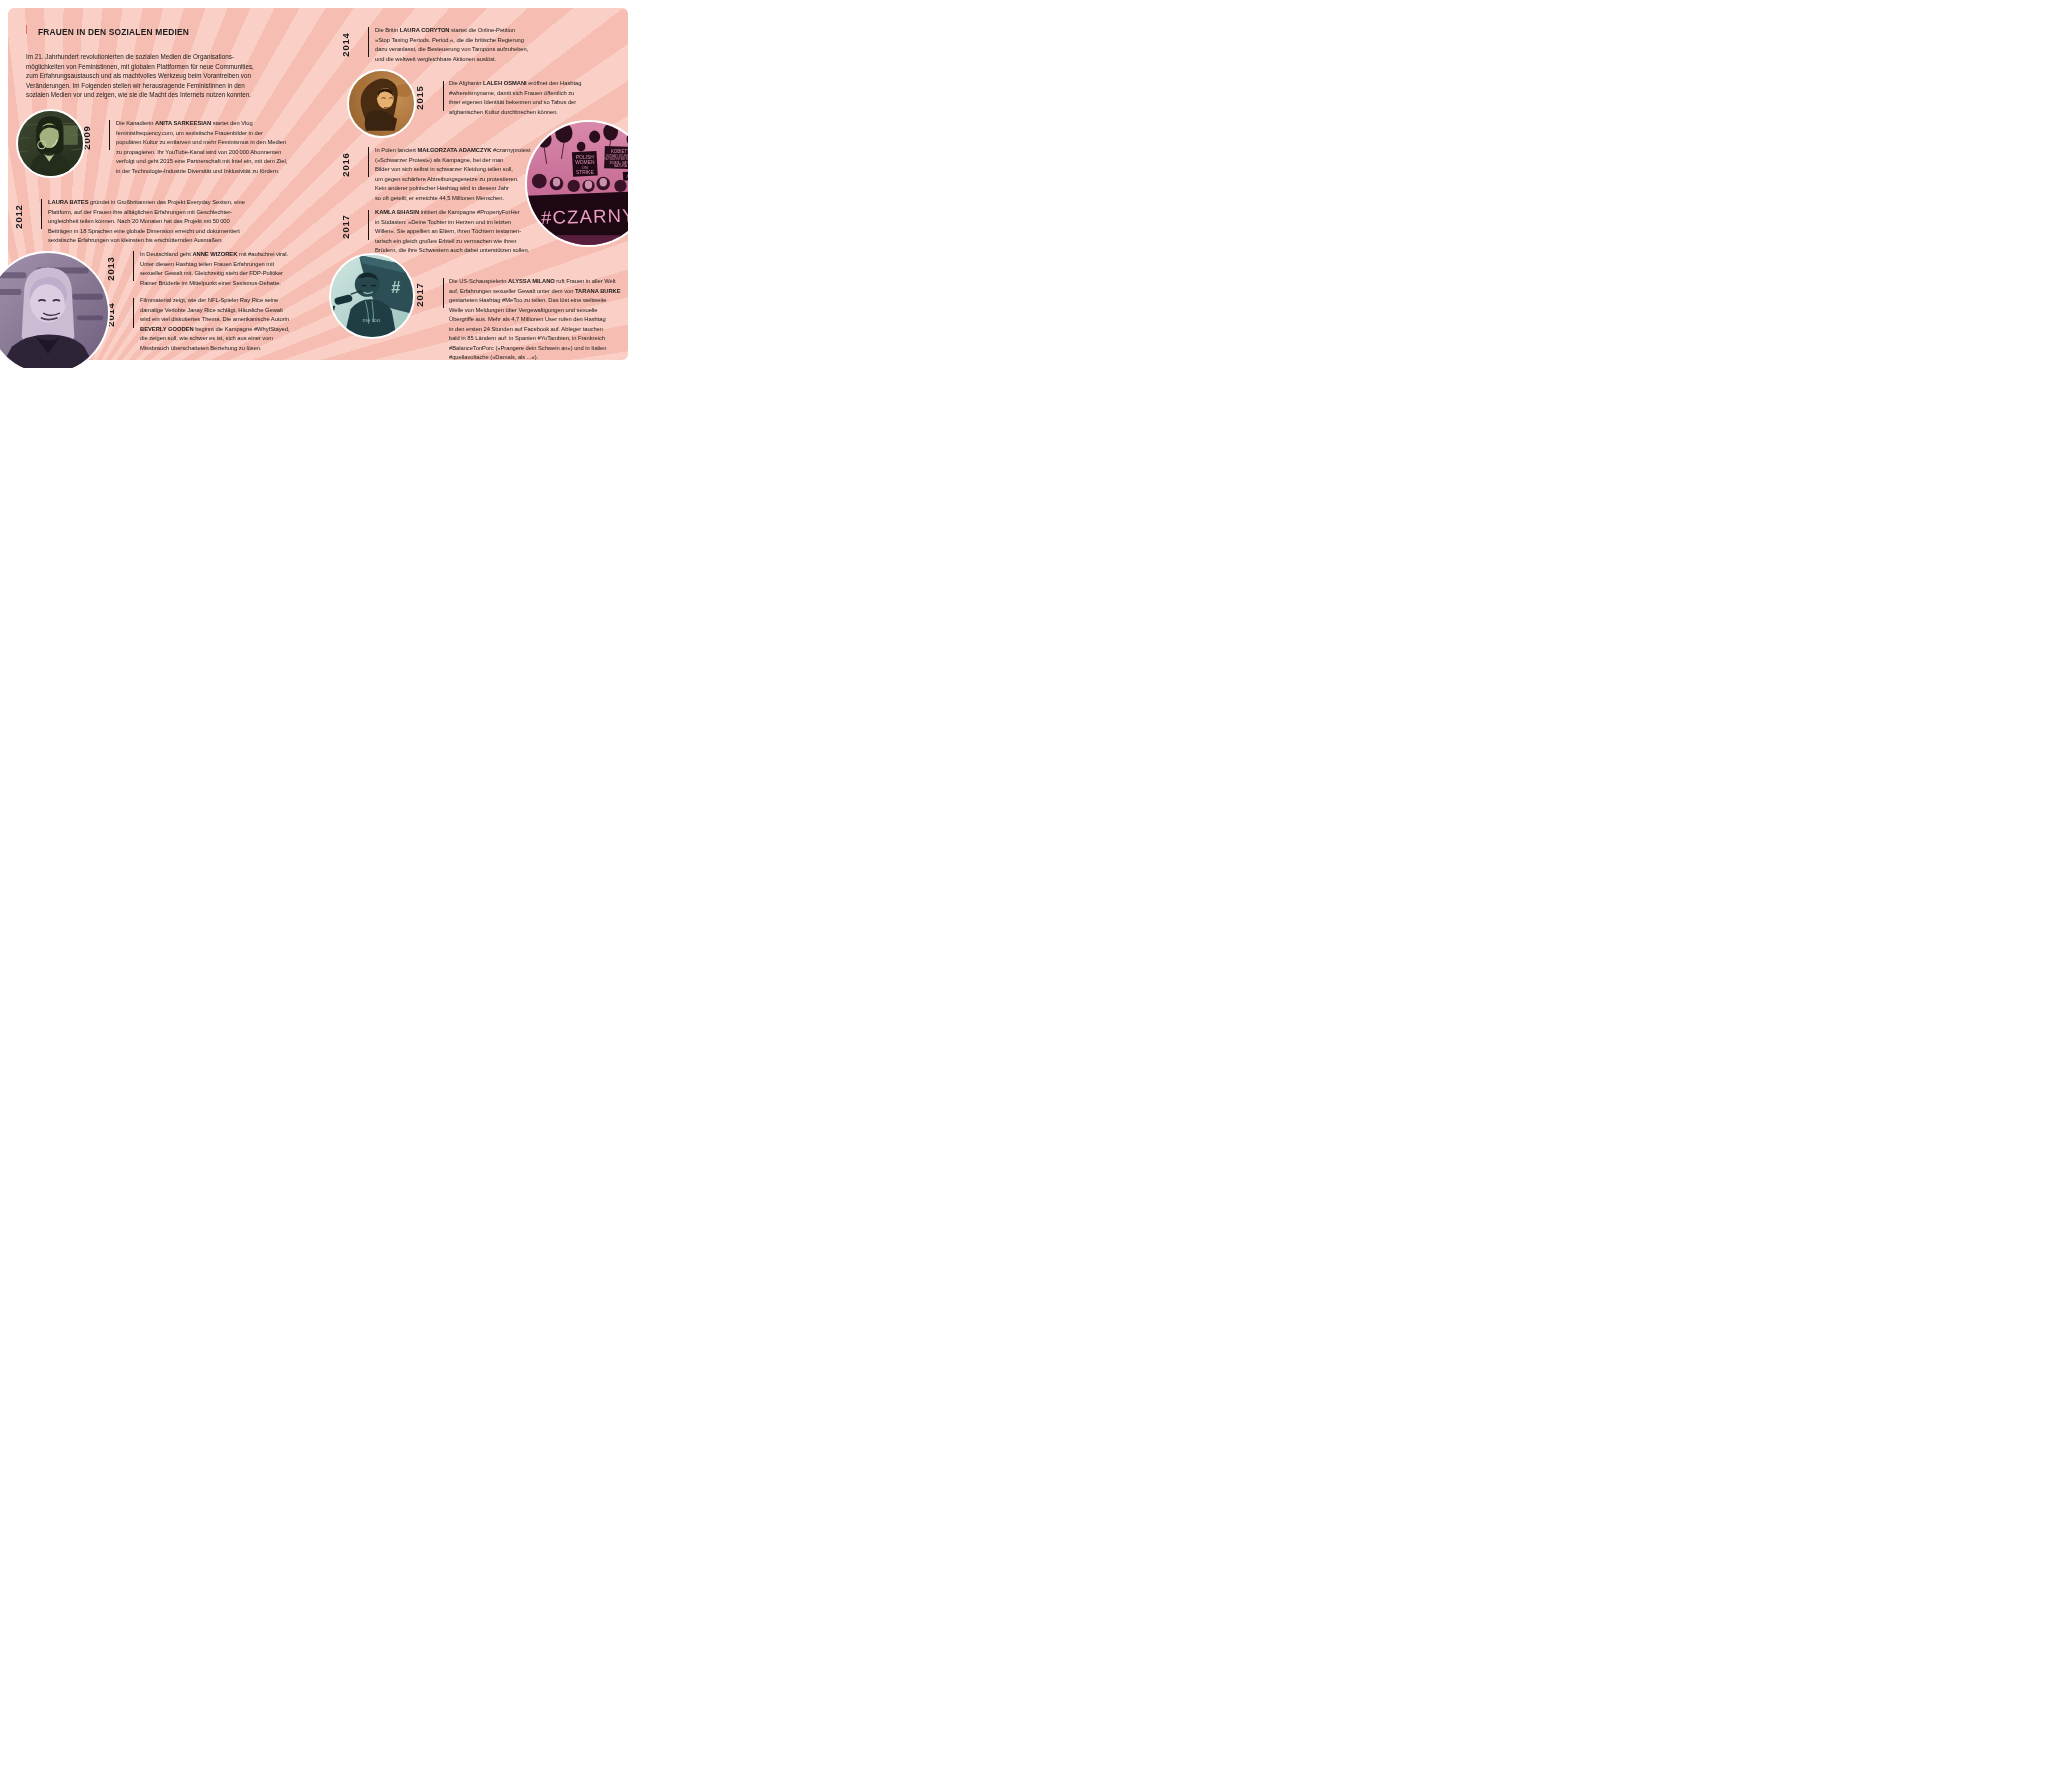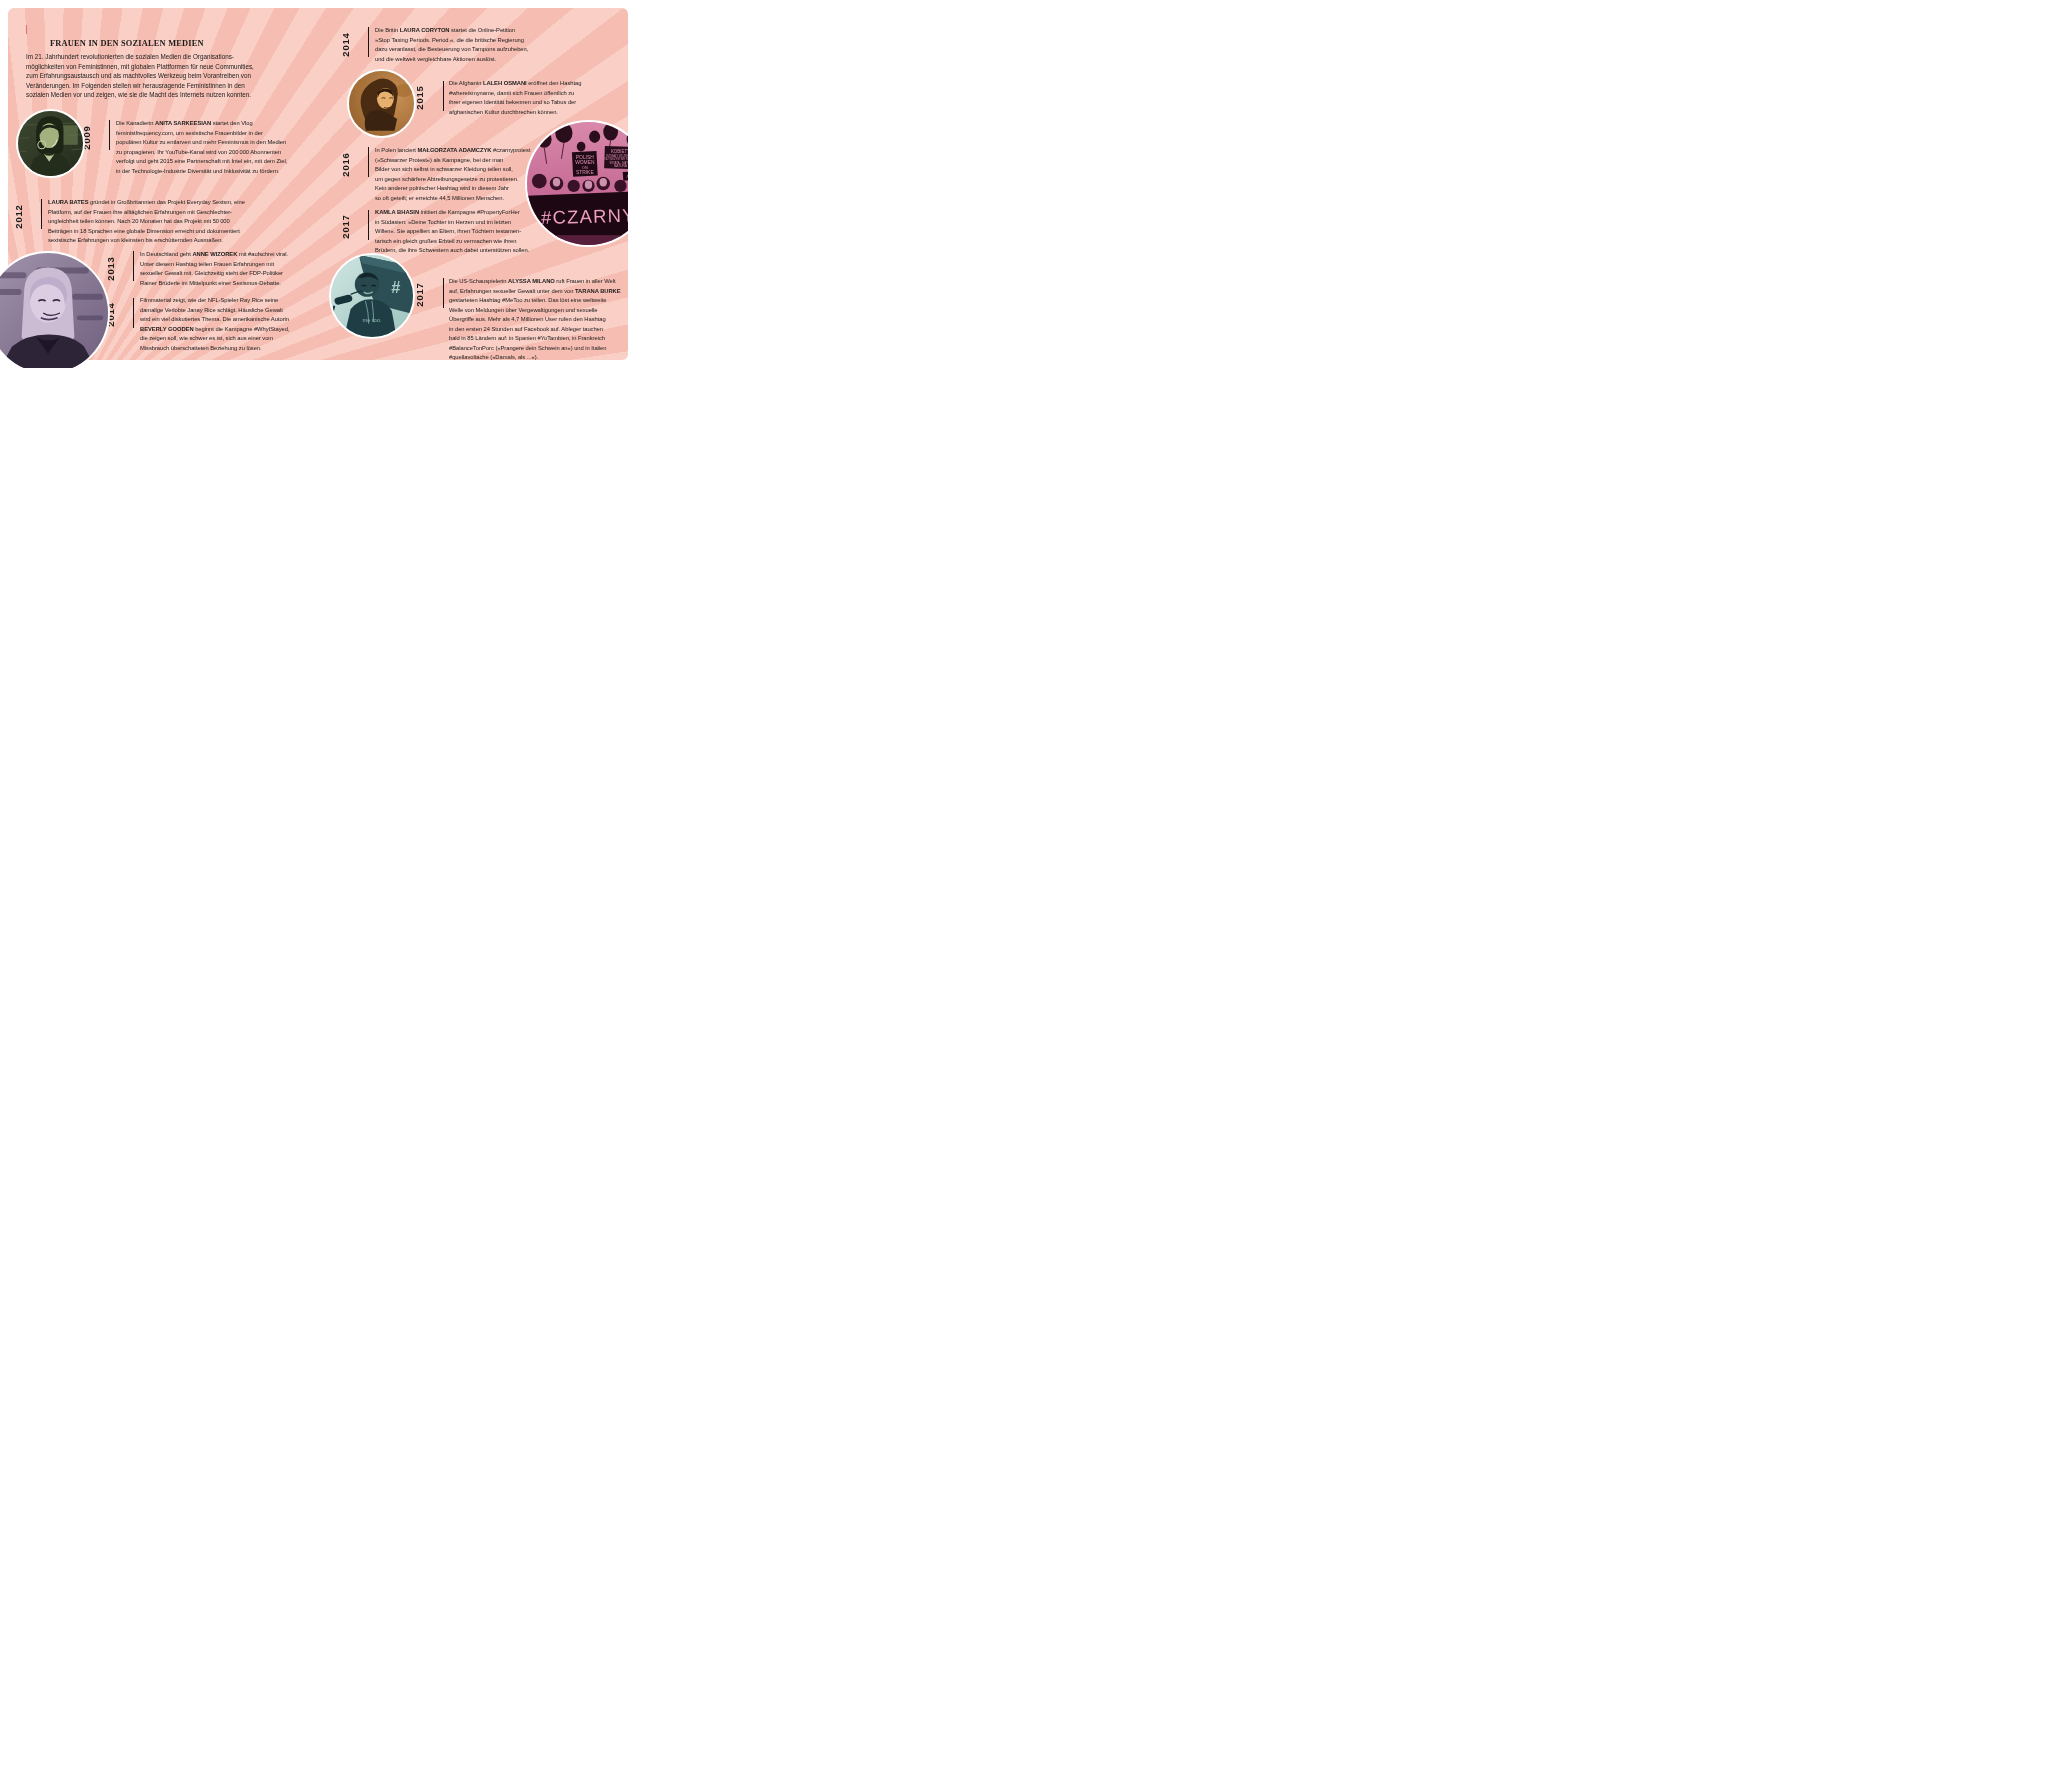--- a/index.html
+++ b/index.html
@@ -39,21 +39,21 @@
   #photo-metoo{left:329px; top:253px; width:82px; height:82px;}
 </style>
 </head>
 <body>
 
 <div class="page">
 
   <div class="panel"></div>
 
   <div class="title-bar"></div>
-  <h1 class="title" style="margin:16px;font-family:Liberation Serif, serif;">FRAUEN IN DEN SOZIALEN MEDIEN</h1>
+  <h1 class="title" style="margin:4px;">FRAUEN IN DEN SOZIALEN MEDIEN</h1>
   <p class="intro">Im 21. Jahrhundert revolutionierten die sozialen Medien die Organisations-
 möglichkeiten von Feministinnen, mit globalen Plattformen für neue Communities,
 zum Erfahrungsaustausch und als machtvolles Werkzeug beim Vorantreiben von
 Veränderungen. Im Folgenden stellen wir herausragende Feministinnen in den
 sozialen Medien vor und zeigen, wie sie die Macht des Internets nutzen konnten.</p>
 
   <span class="year" style="left:93px; top:139px;">2009</span>
   <span class="rule" style="left:109px; top:120px;"></span>
   <p class="entry-text" style="left:116px; top:119px;"><span>Die Kanadierin </span><span class="b">ANITA SARKEESIAN</span><span> startet den Vlog
 feministfrequency.com, um sexistische Frauenbilder in der

